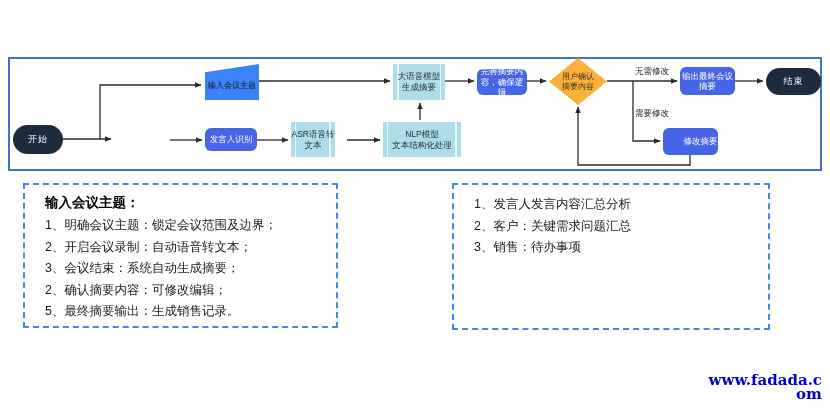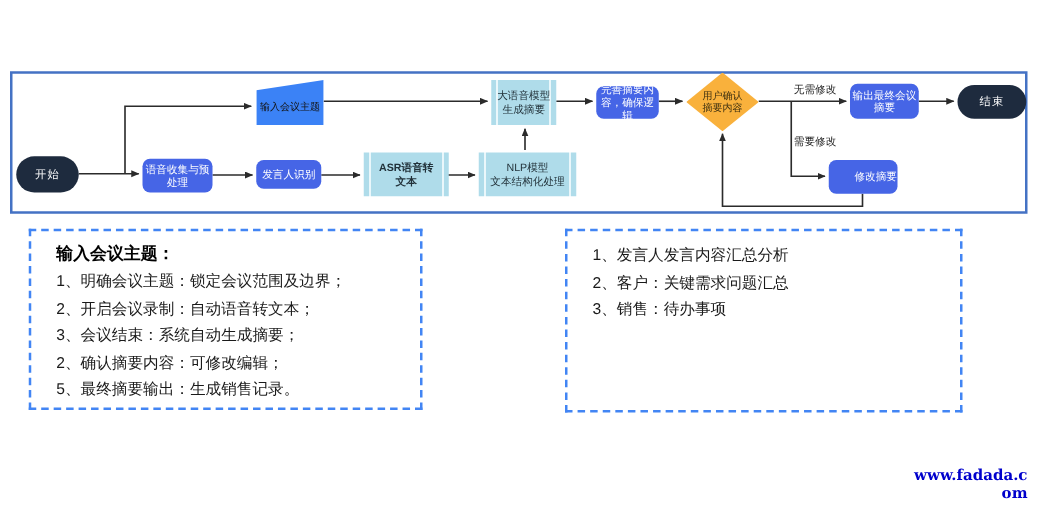--- a/index.html
+++ b/index.html
@@ -26,21 +26,21 @@
   .trapezoid{clip-path:polygon(0 23%,100% 0,100% 100%,0 100%);
              background:#3b82f6;color:#141414;font-size:8px;padding-top:7px;}
   .edge-label{position:absolute;font-size:8.5px;color:#222;}
   
   .dashed-box{position:absolute;border:2px dashed #4285F4;box-sizing:border-box;
               background:#fff;padding:9px 0 0 20px;}
   .box-title{font-size:13.5px;font-weight:bold;color:#000;margin-bottom:3px;}
   .box-item{font-size:12.5px;color:#1a1a1a;line-height:21.5px;}
   
   .watermark{position:absolute;right:8px;top:374px;width:132px;text-align:right;
-             font-family:"DejaVu Serif",serif;font-weight:bold;font-size:12px;
+             font-family:"DejaVu Serif",serif;font-weight:bold;font-size:15px;
              line-height:13.5px;color:#0000CC;}
 </style>
 </head>
 <body>
 
 <div id="page">
 
   <div class="frame"></div>
 
   <svg class="connectors" viewBox="0 0 830 412" xmlns="http://www.w3.org/2000/svg">
@@ -63,26 +63,24 @@
       <path d="M633,81 V141 H660" marker-end="url(#ah)"></path>
       <path d="M690,155 V165 H578 V107" marker-end="url(#ah)"></path>
       <path d="M735,81 H763" marker-end="url(#ah)"></path>
     </g>
   </svg>
 
   <div class="node pill" style="left:13px;top:125px;width:50px;height:29px;">开始</div>
 
   <div class="node trapezoid" style="left:205px;top:64px;width:54px;height:36px;">输入会议主题</div>
 
-  <div class="node blue" style="left:114px;top:127px;width:56px;height:27px;">语音收集与预
-处理</div>
 
   <div class="node blue" style="left:205px;top:128px;width:52px;height:23px;">发言人识别</div>
 
-  <div class="node lightblue" style="left:291px;top:122px;width:68px;height:35px;font-weight:bold;">ASR语音转
+  <div class="node lightblue" style="left:291px;top:122px;width:44px;height:35px;">ASR语音转
 文本</div>
 
   <div class="node lightblue" style="left:383px;top:122px;width:78px;height:35px;">NLP模型
 文本结构化处理</div>
 
   <div class="node lightblue" style="left:393px;top:64px;width:52px;height:36px;">大语音模型
 生成摘要</div>
 
   <div class="node blue" style="left:477px;top:69px;width:50px;height:26px;">完善摘要内
 容，确保逻辑</div>

